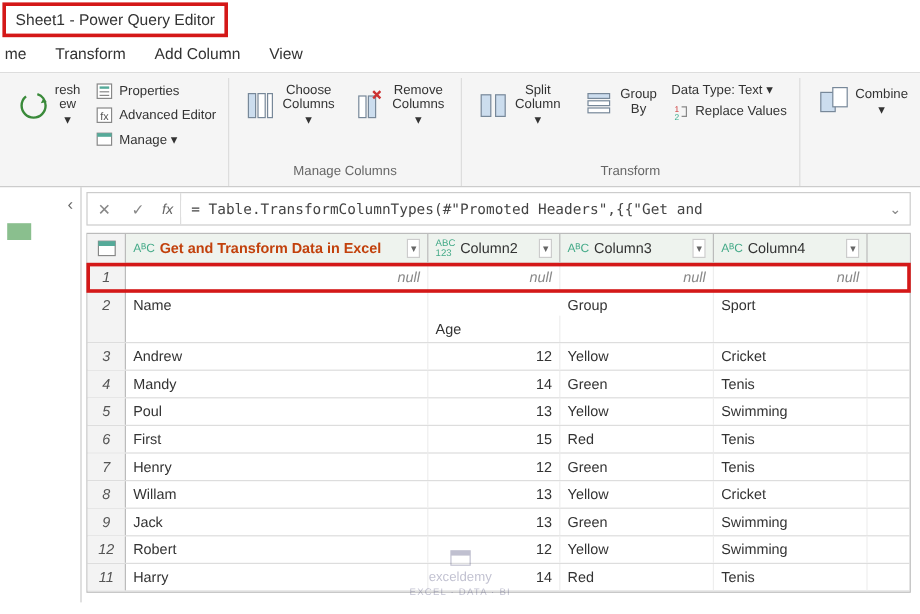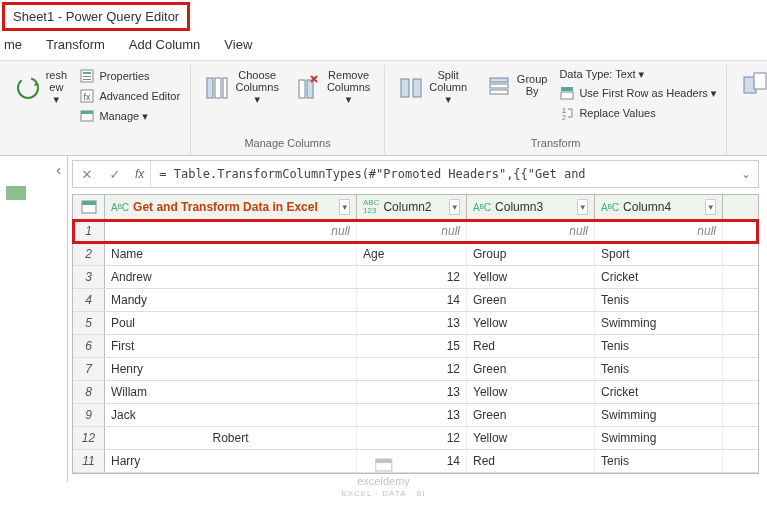--- a/index.html
+++ b/index.html
@@ -168,29 +168,20 @@
         <span style="white-space:pre-line">Group
 By</span>
       </div>
       <div class="ribbon-btn-small-stack">
         <div class="ribbon-btn-small">
             <span>Data Type: Text ▾</span>
           </div>
         <div class="ribbon-btn-small">
             <span class="icon">
               <svg width="14" height="14">
-                <rect x="1" y="1" width="12" height="4" fill="#5a9"></rect>
-                <rect x="1" y="6" width="12" height="7" fill="#fff" stroke="#888"></rect>
-              </svg>
-            </span>
-            <span>Use First Row as Headers ▾</span>
-          </div>
-        <div class="ribbon-btn-small">
-            <span class="icon">
-              <svg width="14" height="14">
                 <text x="2" y="7" font-size="7" fill="#c33">1</text>
                 <text x="2" y="14" font-size="7" fill="#3a8">2</text>
                 <path d="M8 3 h4 v8 h-4" stroke="#888" fill="none"></path>
               </svg>
             </span>
             <span>Replace Values</span>
           </div>
       </div>
     </div>
     <div class="ribbon-group-label">Transform</div>
@@ -261,21 +252,21 @@
           <div class="row highlighted">
             <div class="rownum">1</div>
             <div class="cell col1 null" style="width: 252px;">null</div>
             <div class="cell col2 null" style="width: 110px;">null</div>
             <div class="cell col3 null" style="width: 128px;">null</div>
             <div class="cell col4 null" style="width: 128px;">null</div>
           </div>
           <div class="row">
             <div class="rownum">2</div>
             <div class="cell col1" style="width: 252px;">Name</div>
-            <div class="cell col2" style="width: 110px;">Age</div>
+            <div class="cell col2" style="width: 110px; margin-top: 20px;">Age</div>
             <div class="cell col3" style="width: 128px;">Group</div>
             <div class="cell col4" style="width: 128px;">Sport</div>
           </div>
           <div class="row sel">
             <div class="rownum">3</div>
             <div class="cell col1" style="width: 252px;">Andrew</div>
             <div class="cell col2 num" style="width: 110px;">12</div>
             <div class="cell col3" style="width: 128px;">Yellow</div>
             <div class="cell col4" style="width: 128px;">Cricket</div>
           </div>
@@ -316,21 +307,21 @@
           </div>
           <div class="row">
             <div class="rownum">9</div>
             <div class="cell col1" style="width: 252px;">Jack</div>
             <div class="cell col2 num" style="width: 110px;">13</div>
             <div class="cell col3" style="width: 128px;">Green</div>
             <div class="cell col4" style="width: 128px;">Swimming</div>
           </div>
           <div class="row">
             <div class="rownum">12</div>
-            <div class="cell col1" style="width: 252px; text-align: center;">Robert</div>
+            <div class="cell col1" style="width: 252px;">Robert</div>
             <div class="cell col2 num" style="width: 110px;">12</div>
             <div class="cell col3" style="width: 128px;">Yellow</div>
             <div class="cell col4" style="width: 128px;">Swimming</div>
           </div>
           <div class="row">
             <div class="rownum">11</div>
             <div class="cell col1" style="width: 252px;">Harry</div>
             <div class="cell col2 num" style="width: 110px;">14</div>
             <div class="cell col3" style="width: 128px;">Red</div>
             <div class="cell col4" style="width: 128px;">Tenis</div>

